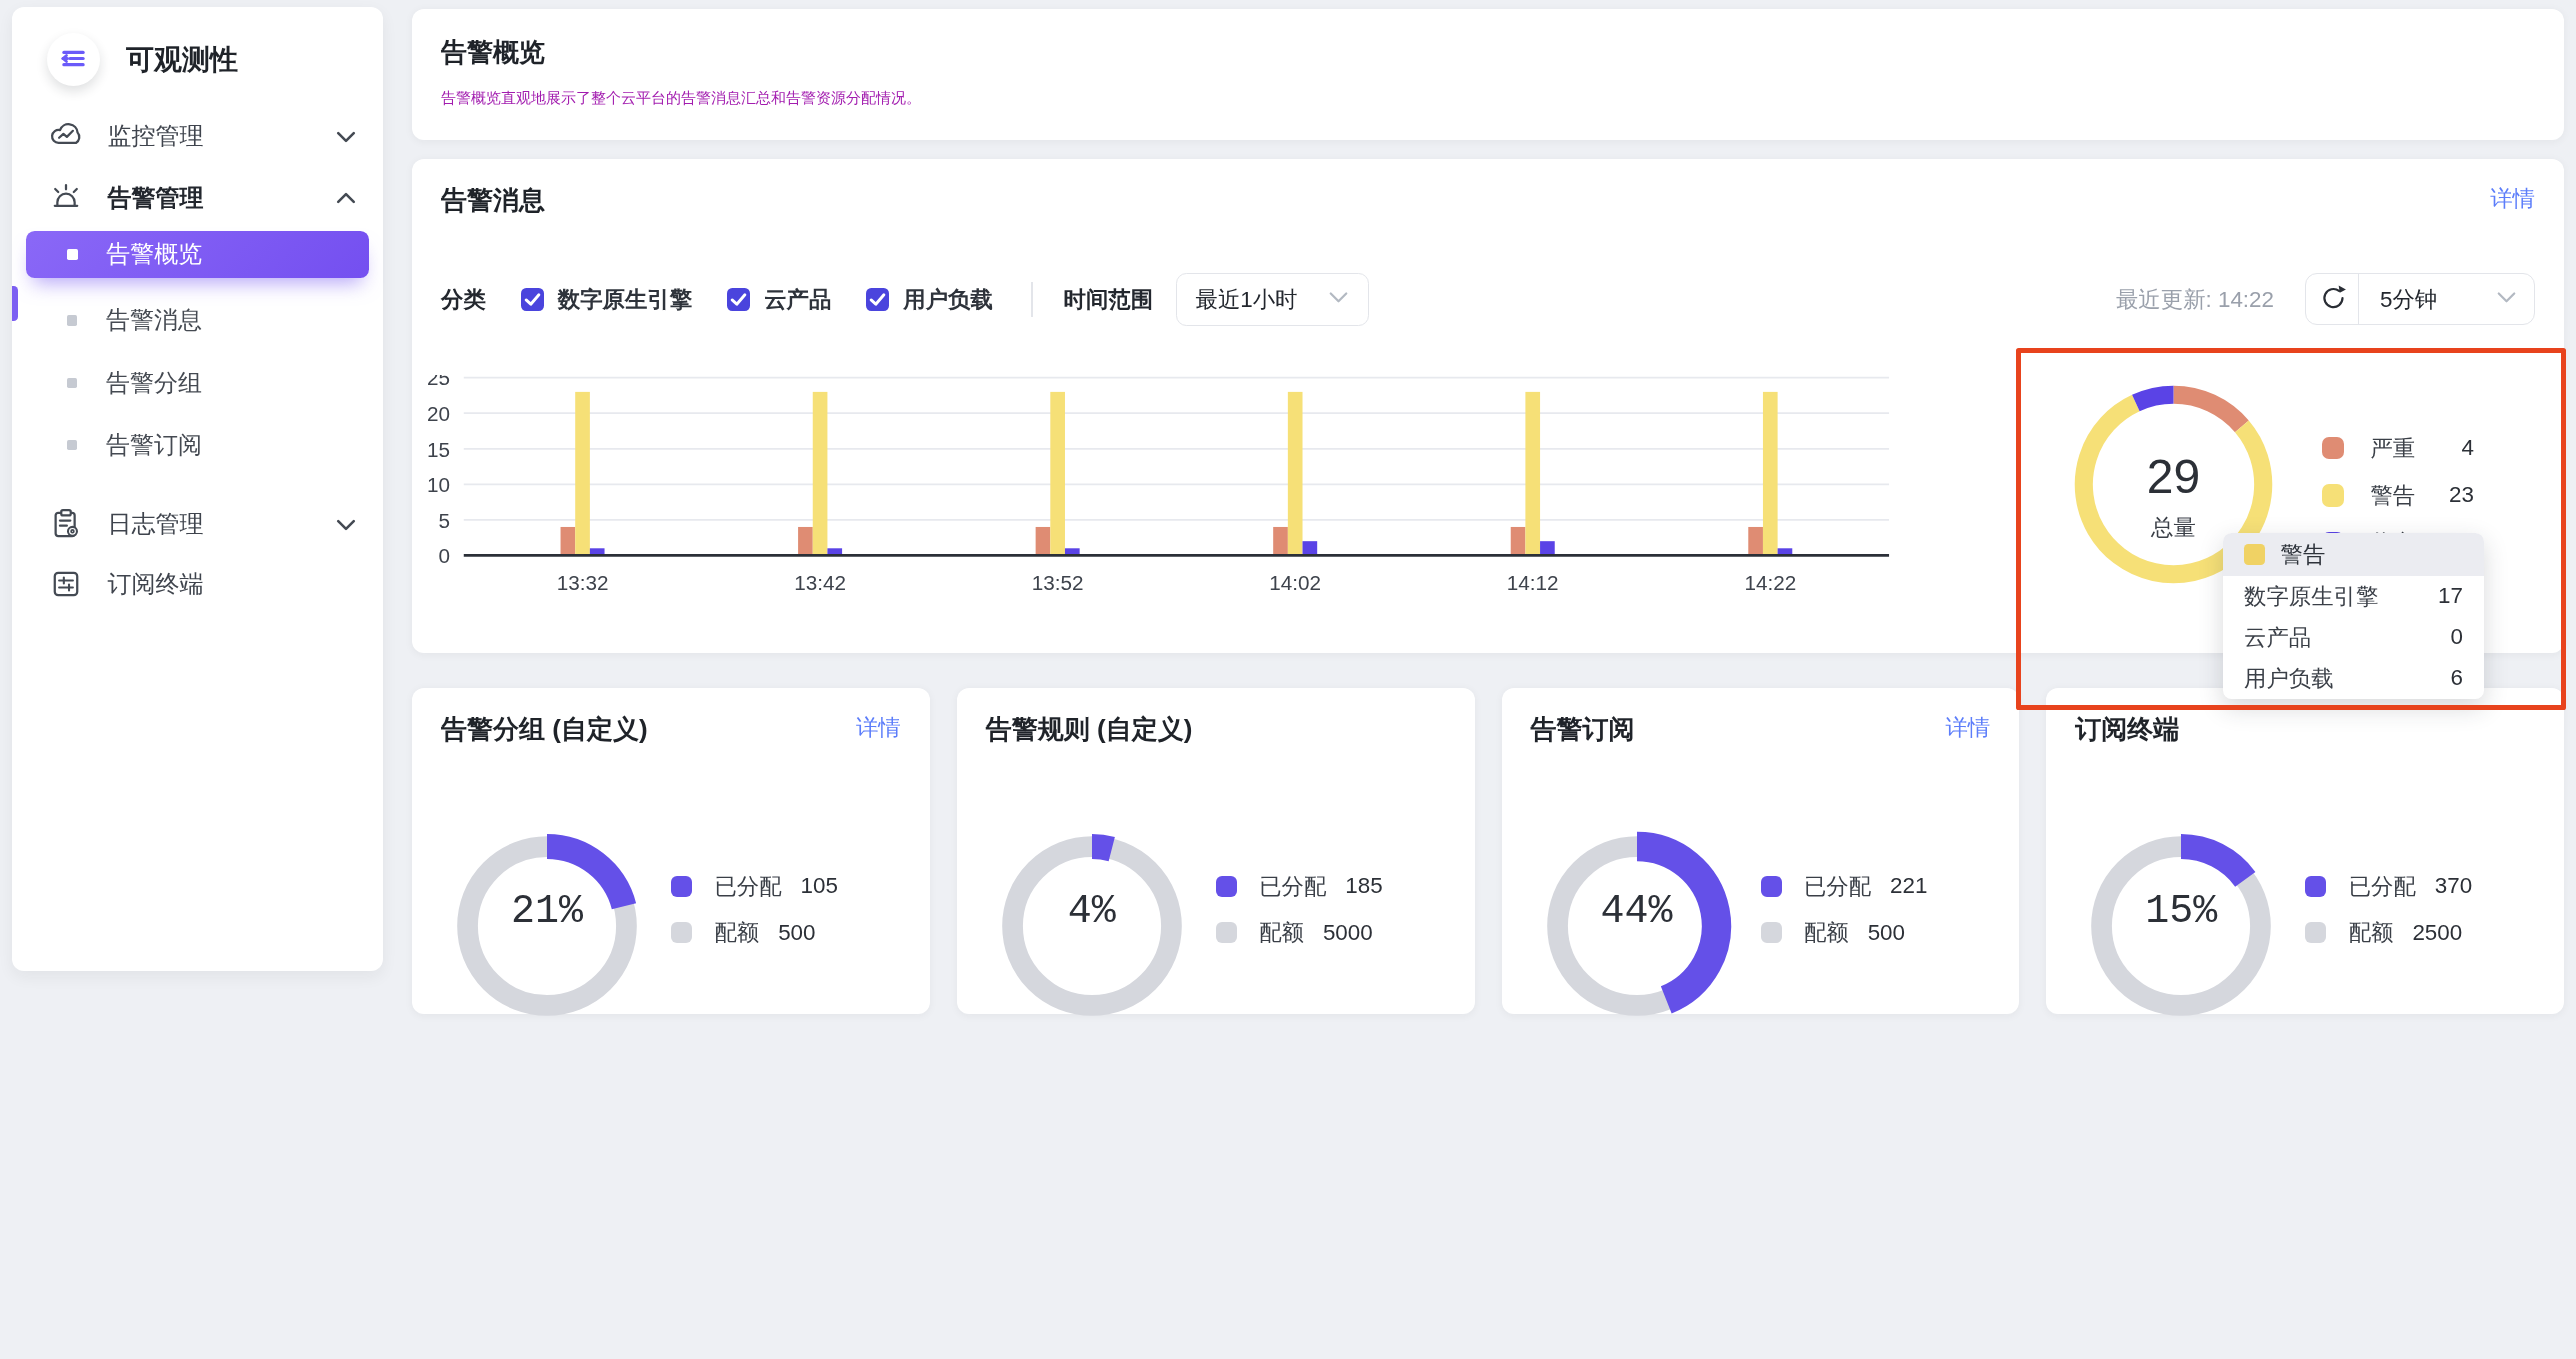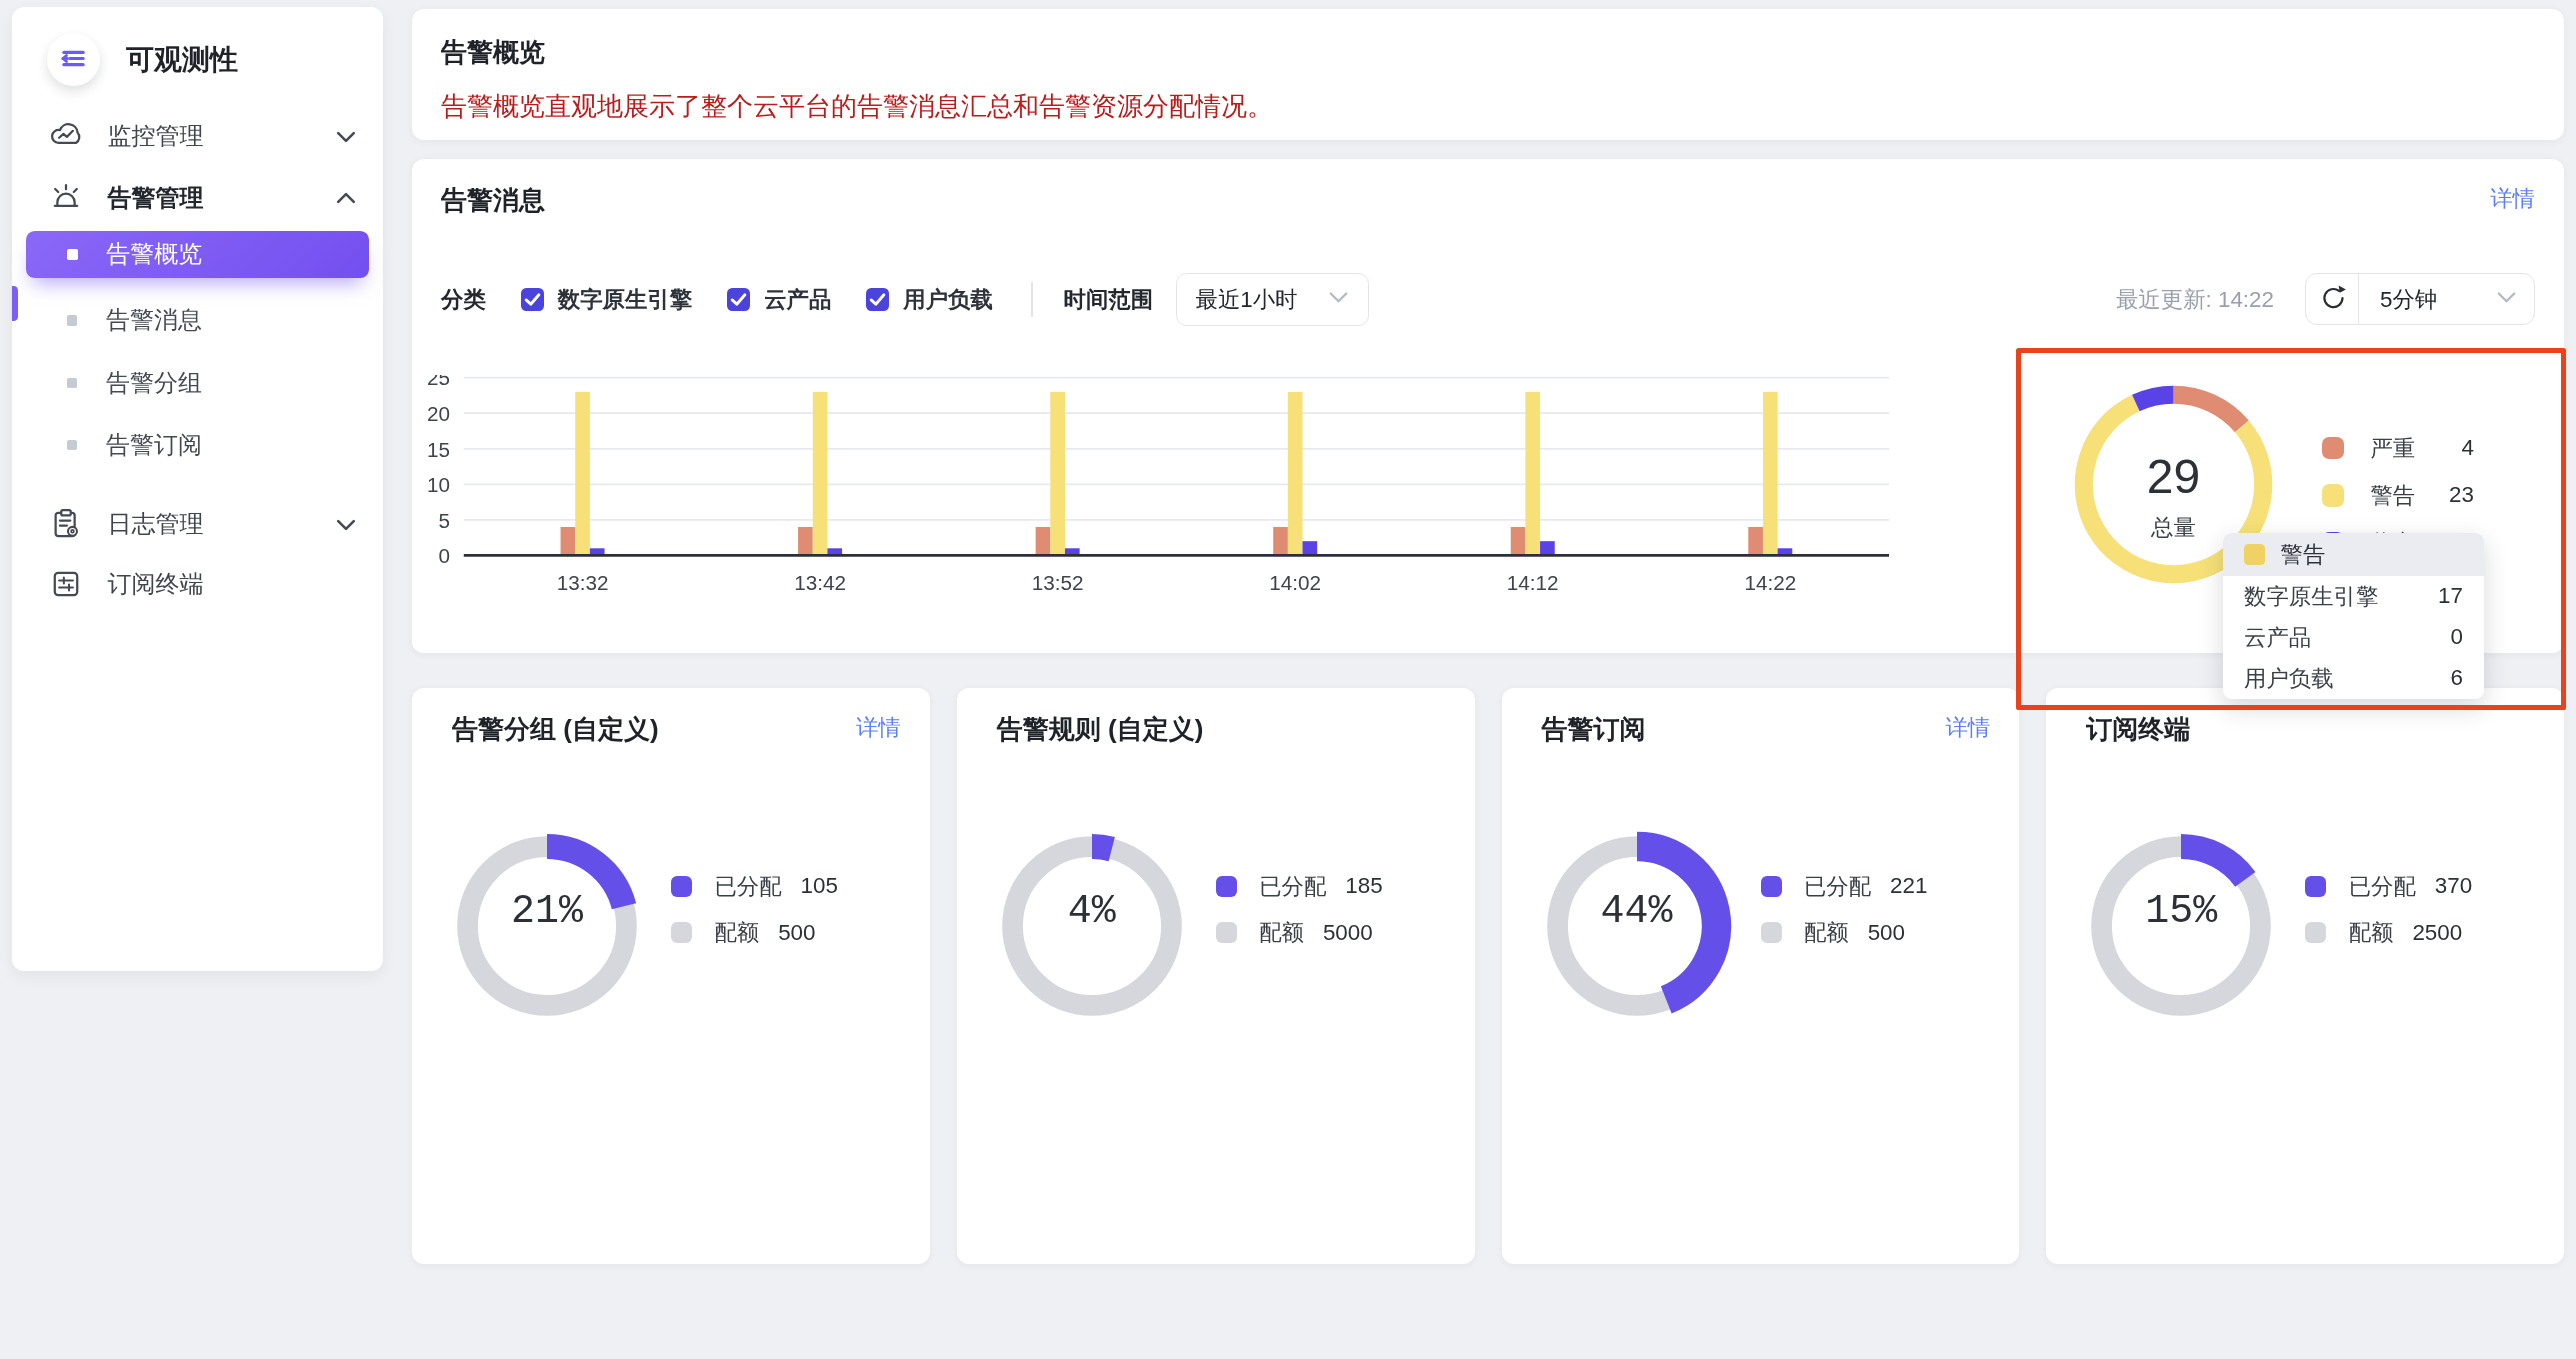--- a/index.html
+++ b/index.html
@@ -32,21 +32,21 @@
   .sub-active .sub-label { margin-left:28px; font-size:24px; color:#fff; }
   .sub-item { margin-top:22.4px; height:40px; display:flex; align-items:center; padding-left:55px; cursor:pointer; }
   .sub-item .bullet { width:10.4px; height:10.4px; background:#c6cad2; border-radius:1.7px; }
   .sub-item .sub-label { margin-left:28.5px; font-size:24px; color:#454a52; }
 
   
   .main { position:absolute; left:412px; top:0; width:2152px; }
   .card { background:#fff; border-radius:12px; box-shadow:0 1.7px 8.6px rgba(31,35,41,.05); }
   .header-card { margin-top:8.6px; height:131px; padding:26px 29px 0 29px; }
   .page-title { font-size:26px; font-weight:700; color:#1f2329; }
-  .page-desc { margin-top:19px; font-size:26px; color:#b91c1c; }
+  .page-desc { margin-top:19px; font-size:15px; color:#a21caf; }
 
   
   .alert-card { margin-top:19px; height:494px; position:relative; padding:24px 29px 0 29px; }
   .card-head { display:flex; align-items:flex-start; justify-content:space-between; }
   .card-title { font-size:26px; font-weight:700; color:#1f2329; }
   .link { font-size:22.4px; color:#5c7dfa; cursor:pointer; text-decoration:none; }
   .filter-row { margin-top:55px; height:53px; display:flex; align-items:center; }
   .flabel { font-size:22.4px; font-weight:700; color:#23272e; }
   .cb-item { display:flex; align-items:center; margin-left:35px; cursor:pointer; }
   .checkbox { width:23px; height:23px; border-radius:5.2px; background:#4a44dd; display:flex; align-items:center; justify-content:center; }
@@ -84,21 +84,21 @@
     box-shadow:0 8.6px 24px rgba(40,44,54,.18); overflow:hidden; z-index:5; }
   .tooltip-head { height:43px; background:#ebecf1; display:flex; align-items:center; padding:0 21px; }
   .tooltip-head .tswatch { width:21px; height:21px; border-radius:4.3px; }
   .tooltip-head .ttitle { margin-left:15.5px; font-size:22.4px; color:#2e333b; }
   .tooltip-row { height:41px; display:flex; align-items:center; padding:0 21px; }
   .tooltip-row .tlabel { font-size:22.4px; color:#3a3f47; }
   .tooltip-row .tvalue { margin-left:auto; font-size:22.4px; color:#2c3037; }
 
   
   .cards-row { margin-top:35px; display:flex; gap:27px; }
-  .quota-card { flex:1; height:576px; position:relative; padding:24px 29px 0 40px; }
+  .quota-card { flex:1; height:326px; position:relative; padding:24px 29px 0 29px; }
   .q-donut-svg { position:absolute; left:40px; top:143px; }
   .q-center { position:absolute; left:40px; top:129px; width:190px; height:190px;
     display:flex; align-items:center; justify-content:center; pointer-events:none;font-family:Liberation Mono, monospace; }
   .q-center div { font-size:40px; color:#2c3037; }
   .q-legend { position:absolute; left:259px; top:183px; list-style:none; }
   .q-legend .legend-row { margin-bottom:15.5px; }
   .q-legend .swatch { width:21px; height:21px; border-radius:6px; }
   .q-legend .legend-label { margin-left:22.4px; }
   .q-legend .legend-value { margin-left:19px; }
 </style>

